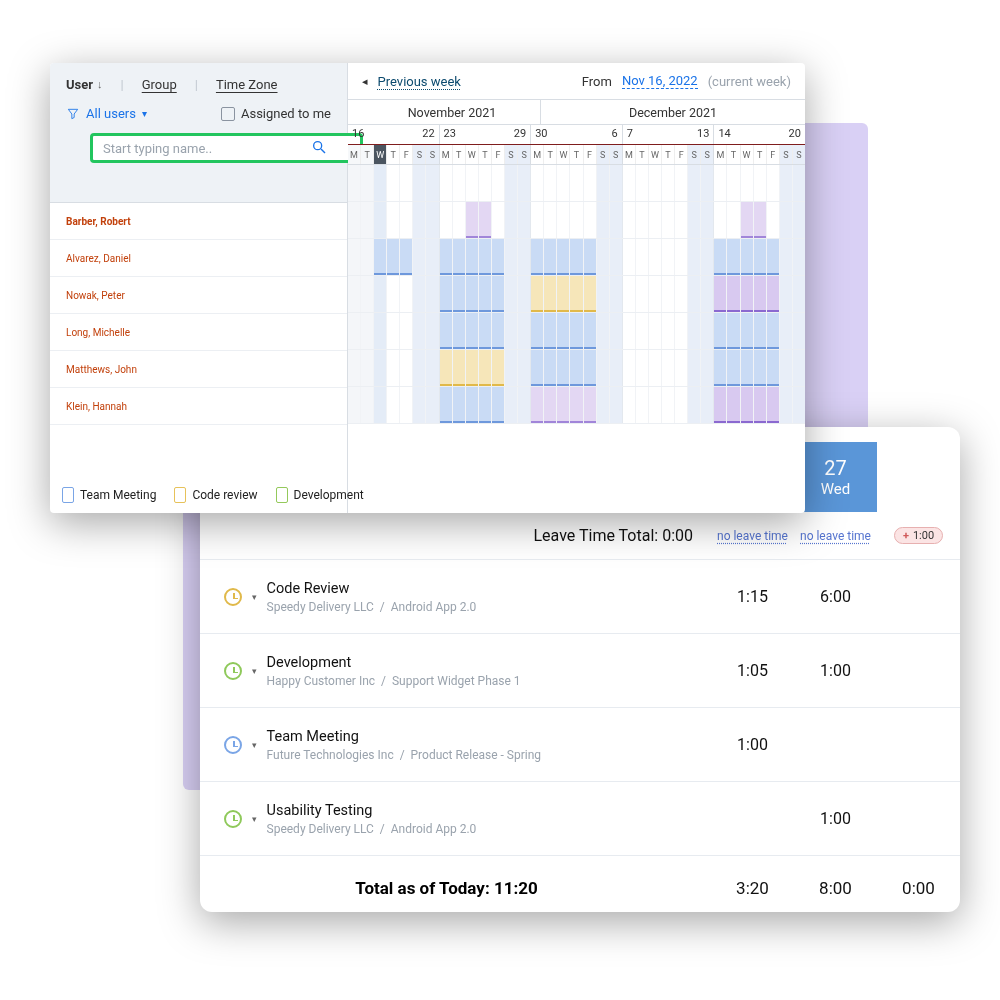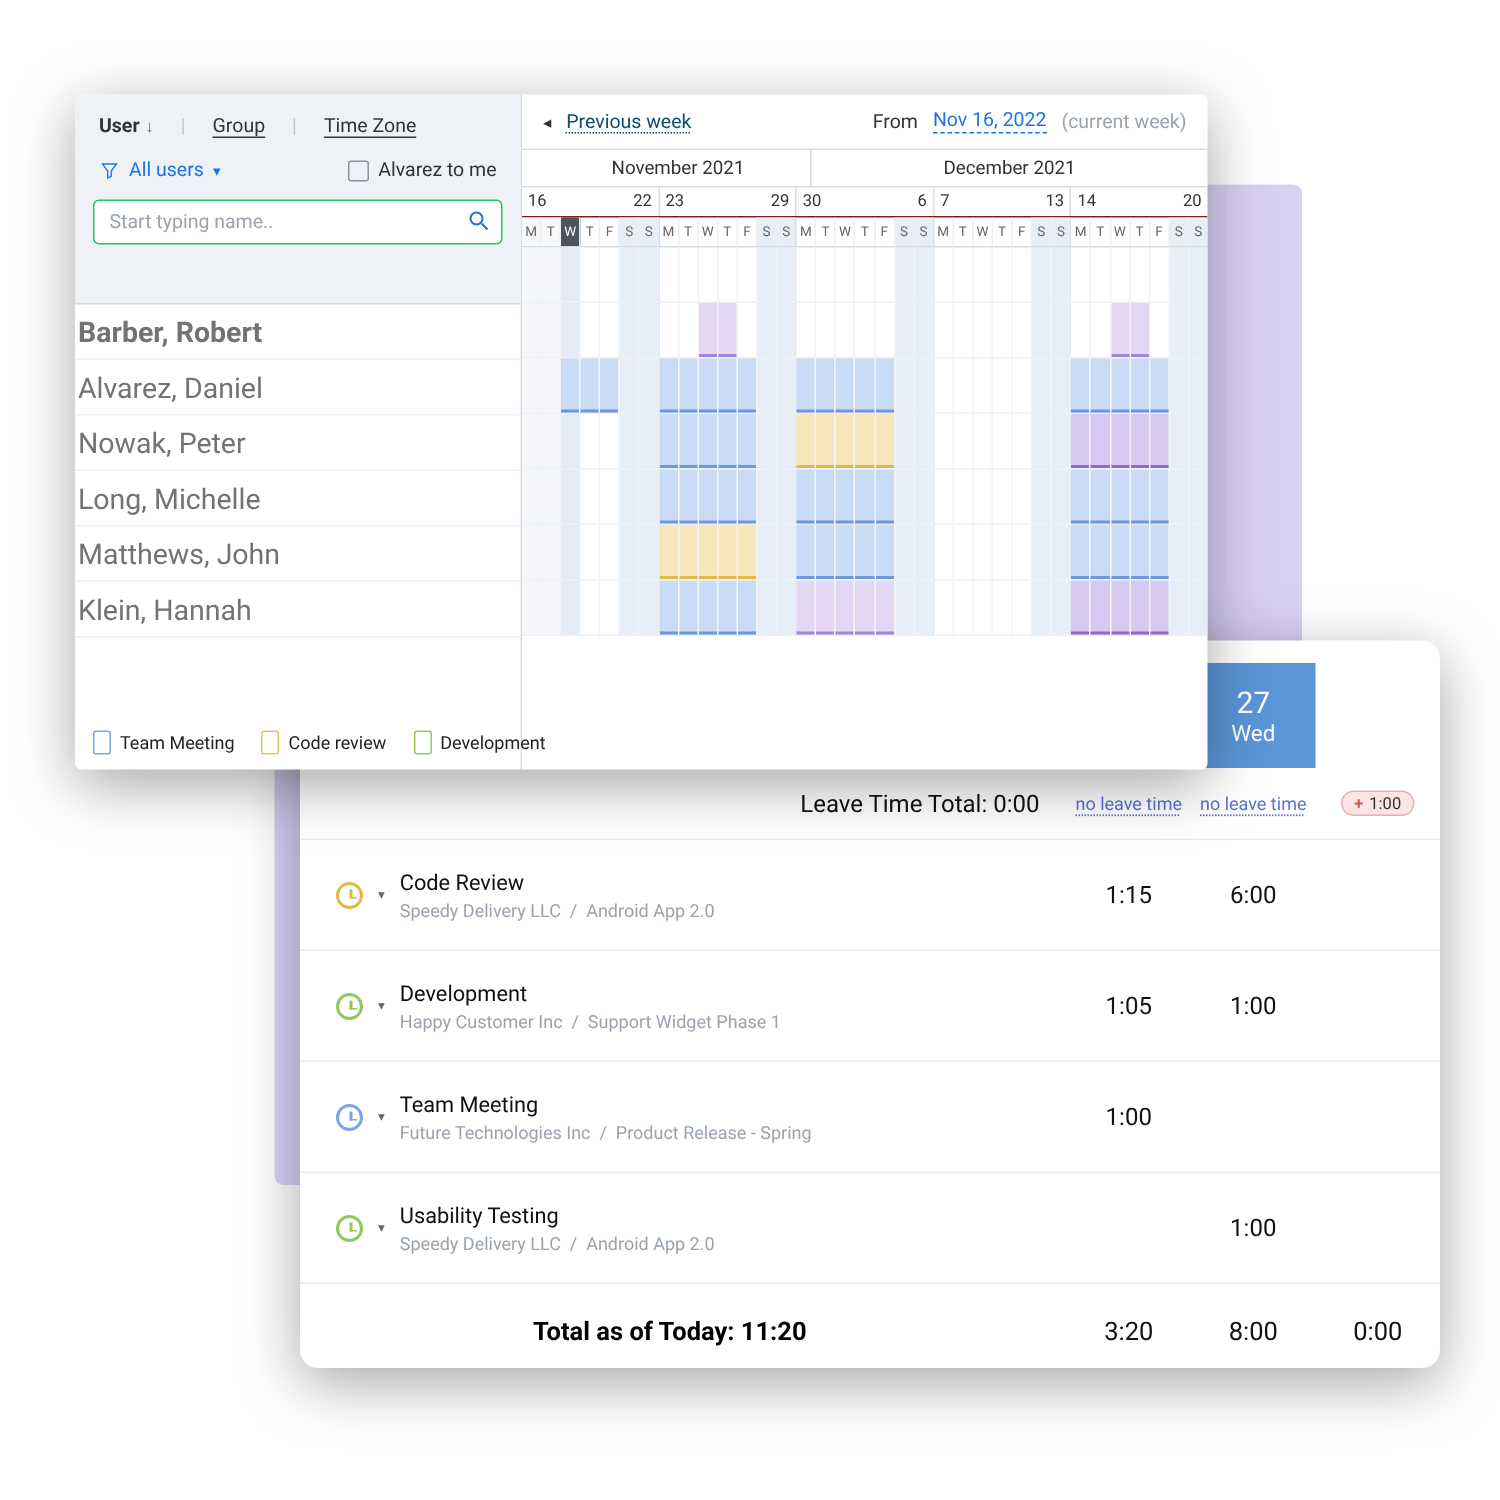--- a/index.html
+++ b/index.html
@@ -26,29 +26,29 @@
   .sep { color:#c2c8d0; }
   .filters { display:flex; justify-content:space-between; align-items:center; padding:14px 16px 4px; font-size:13px; }
   .allusers { color:#1a73e8; display:flex; align-items:center; gap:6px; cursor:pointer; }
   .funnel { width:14px; height:14px; }
   .funnel svg{width:14px;height:14px;stroke:#1a73e8;fill:none;stroke-width:1.5;}
   .chev-down { font-size:10px; color:#1a73e8; }
   .assigned { display:flex; align-items:center; gap:6px; color:#333; }
   .cbx { width:14px; height:14px; border:1.5px solid #8a93a0; border-radius:2px; display:inline-block; }
   .searchwrap { padding:8px 12px 12px; position:relative; }
   .search {
-    width:100%; height:30px; border:1px solid #22c55e; border-radius:4px;
-    padding:0 30px 0 10px; font-size:13px; color:#a16207; background:#fff;
+    width:100%; height:30px; border:3px solid #22c55e; border-radius:4px;
+    padding:0 30px 0 10px; font-size:13px; color:#a16207; background:#fff;margin-left:28px;
   }
   .search::placeholder{color:#9aa3ad;}
   .mag { position:absolute; right:20px; top:14px; width:16px; height:16px; color:#1a73e8; }
   .mag svg{width:16px;height:16px;stroke:#1a73e8;fill:none;stroke-width:2;}
   .p1-left-top { background:#eef2f6; border-bottom:1px solid #d8dde3; height:140px;}
   .userlist { }
-  .urow { height:37px; line-height:37px; padding:0 2px; font-size:19px; border-bottom:1px solid #eceff3; color:#737373; }
+  .urow { height:37px; line-height:37px; padding:0 16px; font-size:10px; border-bottom:1px solid #eceff3; color:#c2410c; }
   .urow.sel { font-weight:700; }
   .legend { position:absolute; left:12px; bottom:10px; display:flex; gap:18px; font-size:12px; color:#222; align-items:center;}
   .legend .leg { display:flex; align-items:center; gap:6px;}
   .legbox { width:12px; height:16px; border:1.5px solid; border-radius:2px; background:transparent;}
   .lb-blue{border-color:#7aa5e6;}
   .lb-yellow{border-color:#e7c25a;}
   .lb-green{border-color:#94c95b;}
 
   
   .p1-right { position:absolute; left:298px; top:0; right:0; bottom:48px; }
@@ -243,21 +243,21 @@
       <div class="filters">
         <span class="allusers">
           <span class="funnel"><svg viewBox="0 0 24 24">
                 <path d="M4 4h16l-6 8v6l-4 2v-8z"></path>
               </svg></span>
           <span>All users</span>
           <span class="chev-down">▾</span>
         </span>
         <span class="assigned">
           <span class="cbx"></span>
-          <span>Alvarez to me</span>
+          <span>Assigned to me</span>
         </span>
       </div>
       <div class="searchwrap">
         <input class="search" placeholder="Start typing name.." style="">
         <span class="mag"><svg viewBox="0 0 24 24">
               <circle cx="10" cy="10" r="6"></circle>
               <line x1="15" y1="15" x2="21" y2="21"></line>
             </svg></span>
       </div>
     </div>

